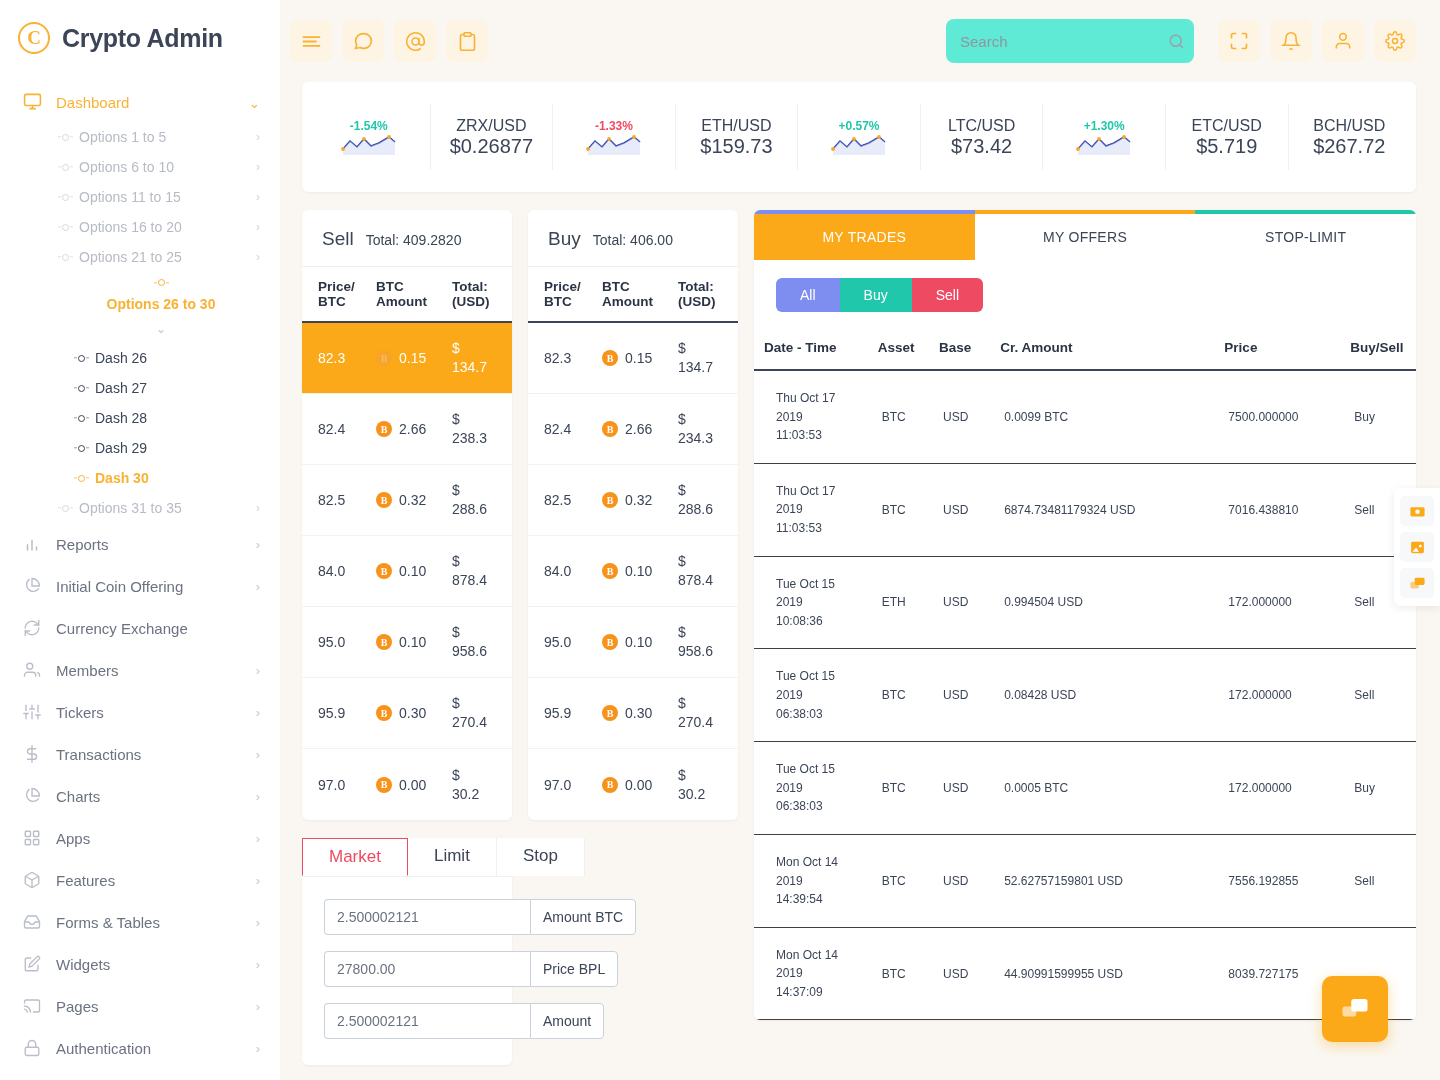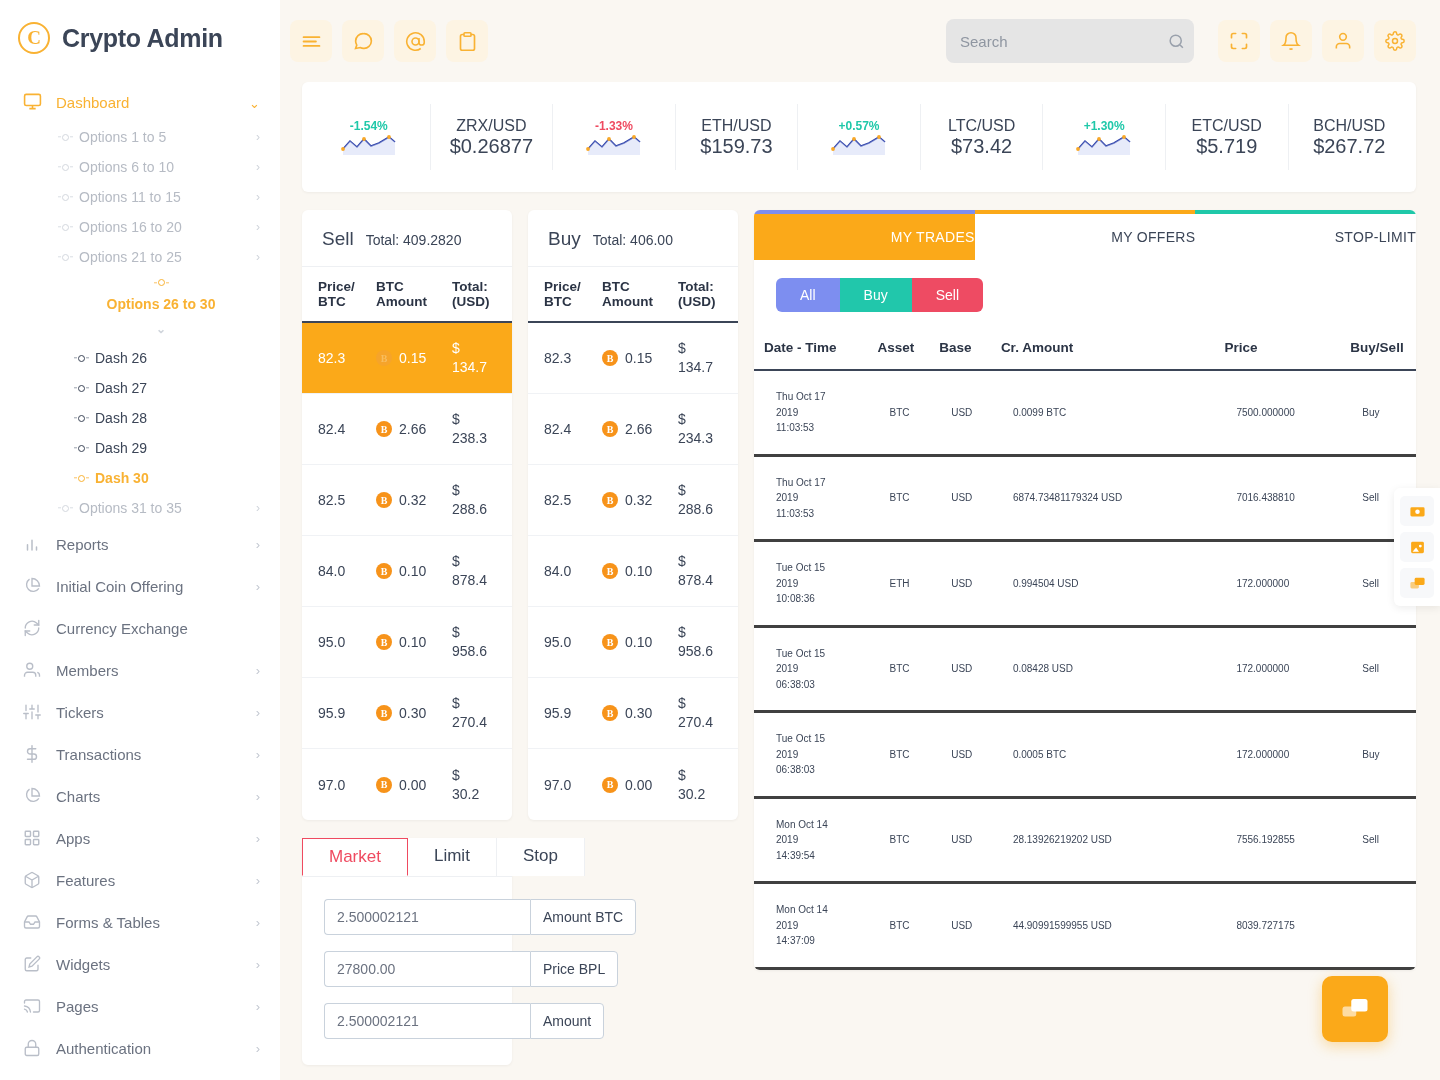--- a/index.html
+++ b/index.html
@@ -88,21 +88,21 @@
     padding: 0 24px 0 10px; gap: 10px; flex-shrink: 0;
   }
   .icon-btn {
     width: 42px; height: 42px; border-radius: 8px;
     background: #fdf4e3; color: #f9b233;
     display: flex; align-items: center; justify-content: center;
     cursor: pointer; flex-shrink: 0;
   }
   .topbar-spacer { flex: 1; }
   .search-wrap {
-    width: 248px; height: 44px; background: #e5e5e5; border-radius: 8px;
+    width: 248px; height: 44px; background: #5eead4; border-radius: 8px;
     display: flex; align-items: center; padding: 0 14px; gap: 8px;
     margin-right: 14px;
   }
   .search-wrap input {
     flex: 1; border: none; background: transparent; outline: none;
     font-size: 15px; color: #6b7280; font-family: "Liberation Sans", sans-serif;
   }
   .search-wrap input::placeholder { color: #8f96a1; }
   .search-ico { color: #9aa1ac; display: flex; }
 
@@ -191,21 +191,21 @@
   }
 
   
   .trades-card { position: relative; overflow: hidden; }
   .tab-strip { display: flex; height: 4px; }
   .tab-strip div:nth-child(1) { flex: 1; background: #7d8ef0; }
   .tab-strip div:nth-child(2) { flex: 1; background: #fba919; }
   .tab-strip div:nth-child(3) { flex: 1; background: #1fc8a9; }
   .trade-tabs { display: flex; }
   .trade-tab {
-    flex: 1; text-align: right; padding: 15px 0;
+    flex: 1; text-align: center; padding: 15px 0;
     font-size: 14px; color: #3b4557; cursor: pointer;
     letter-spacing: 0.3px;
   }
   .trade-tab.active { background: #fba919; color: #fff; }
 
   .filter-row { padding: 18px 0 20px 22px; }
   .filter-group { display: inline-flex; border-radius: 6px; overflow: hidden; }
   .filter-btn {
     padding: 9px 24px; font-size: 14px; color: #fff; cursor: pointer;
   }
@@ -213,22 +213,22 @@
   .filter-btn.buy { background: #21c7ab; }
   .filter-btn.sell { background: #ee4b63; }
 
   table.trades { width: 100%; border-collapse: collapse; }
   table.trades th {
     text-align: left; font-size: 13.5px; font-weight: 700; color: #2b3445;
     padding: 8px 6px 14px 6px; border-bottom: 2px solid #3b4557;
   }
   table.trades th:first-child { padding-left: 10px; }
   table.trades td {
-    font-size: 10px; color: #3b4557; padding: 18px 18px;
-    border-bottom: 3px solid #404040; vertical-align: middle;
+    font-size: 12px; color: #3b4557; padding: 18px 10px;
+    border-bottom: 1px solid #404040; vertical-align: middle;
   }
   table.trades td:first-child { padding-left: 22px; line-height: 1.55; }
   .c-date { width: 120px; }
   .c-asset { width: 62px; }
   .c-base { width: 62px; }
   .c-amount { width: 230px; }
   .c-price { width: 128px; }
   .c-side { width: 72px; }
   .side-buy { color: #21c7ab; }
   .side-sell { color: #ee4b63; }
@@ -900,21 +900,21 @@
                     <td class="c-asset">BTC</td>
                     <td class="c-base">USD</td>
                     <td class="c-amount">0.0005 BTC</td>
                     <td class="c-price">172.000000</td>
                     <td class="c-side side-buy">Buy</td>
                   </tr>
                   <tr>
                     <td class="c-date">Mon Oct 14<br>2019<br>14:39:54</td>
                     <td class="c-asset">BTC</td>
                     <td class="c-base">USD</td>
-                    <td class="c-amount">28.13926219202 USD</td>
+                    <td class="c-amount">52.62757159801 USD</td>
                     <td class="c-price">7556.192855</td>
                     <td class="c-side side-sell">Sell</td>
                   </tr>
                   <tr>
                     <td class="c-date">Mon Oct 14<br>2019<br>14:37:09</td>
                     <td class="c-asset">BTC</td>
                     <td class="c-base">USD</td>
                     <td class="c-amount">44.90991599955 USD</td>
                     <td class="c-price">8039.727175</td>
                     <td class="c-side "></td>

